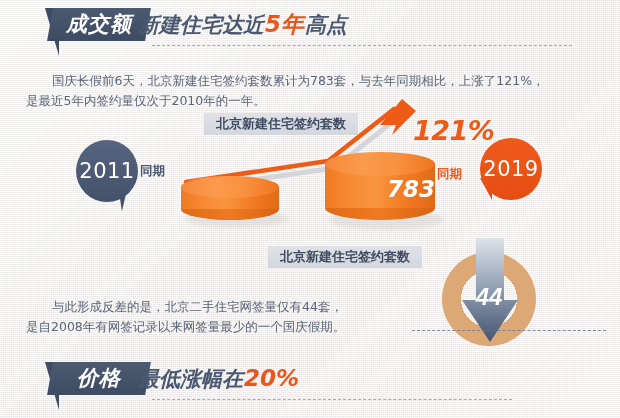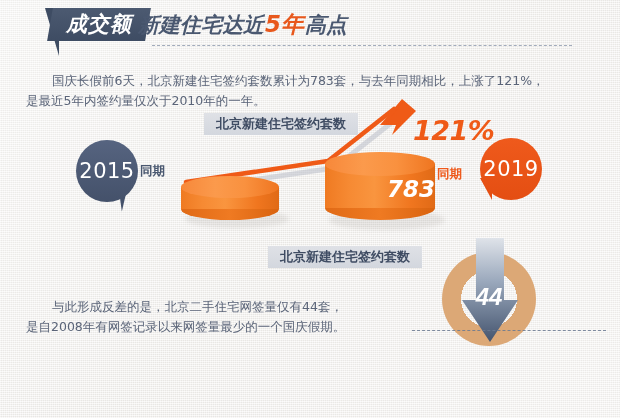--- a/index.html
+++ b/index.html
@@ -346,21 +346,21 @@
 
   <div class="cyl" id="cyl-big">
     <div class="shadow"></div>
     <div class="bottom"></div>
     <div class="body"></div>
     <div class="top"></div>
     <div class="value">783</div>
   </div>
 
   <div class="bubble-tail" id="tail-2012"></div>
-  <div class="bubble" id="bubble-2012">2015</div>
+  <div class="bubble" id="bubble-2012">2011</div>
   <div class="period-label" id="period-left">同期</div>
 
   <div class="bubble-tail" id="tail-2013"></div>
   <div class="bubble" id="bubble-2013">2019</div>
   <div class="period-label" id="period-right">同期</div>
 
   <div class="banner banner-2">北京新建住宅签约套数</div>
 
   <div class="para para-2">
     <div class="indent">与此形成反差的是，北京二手住宅网签量仅有44套，</div>
@@ -379,14 +379,25 @@
           <stop offset="100%" stop-color="#44546e"></stop>
         </linearGradient>
       </defs>
       <path d="M14 0 L42 0 L42 62 L56 62 L28 104 L0 62 L14 62 Z" fill="url(#agrad)"></path>
     </svg>
   </div>
   <div class="arrow-value">44</div>
 
   <div id="dash-lower"></div>
 
+  <div class="section-head head-bottom">
+    <div class="tag-wrap">
+      <div class="tag-tail"></div>
+      <div class="tag-body"></div>
+      <div class="tag-label">价格</div>
+    </div>
+    <div class="head-title">
+      <span>最低涨幅在</span><span class="hl">20%</span><span></span>
+    </div>
+    <div class="head-rule rule-bottom"></div>
+  </div>
 
 </div>
 
 </body></html>

